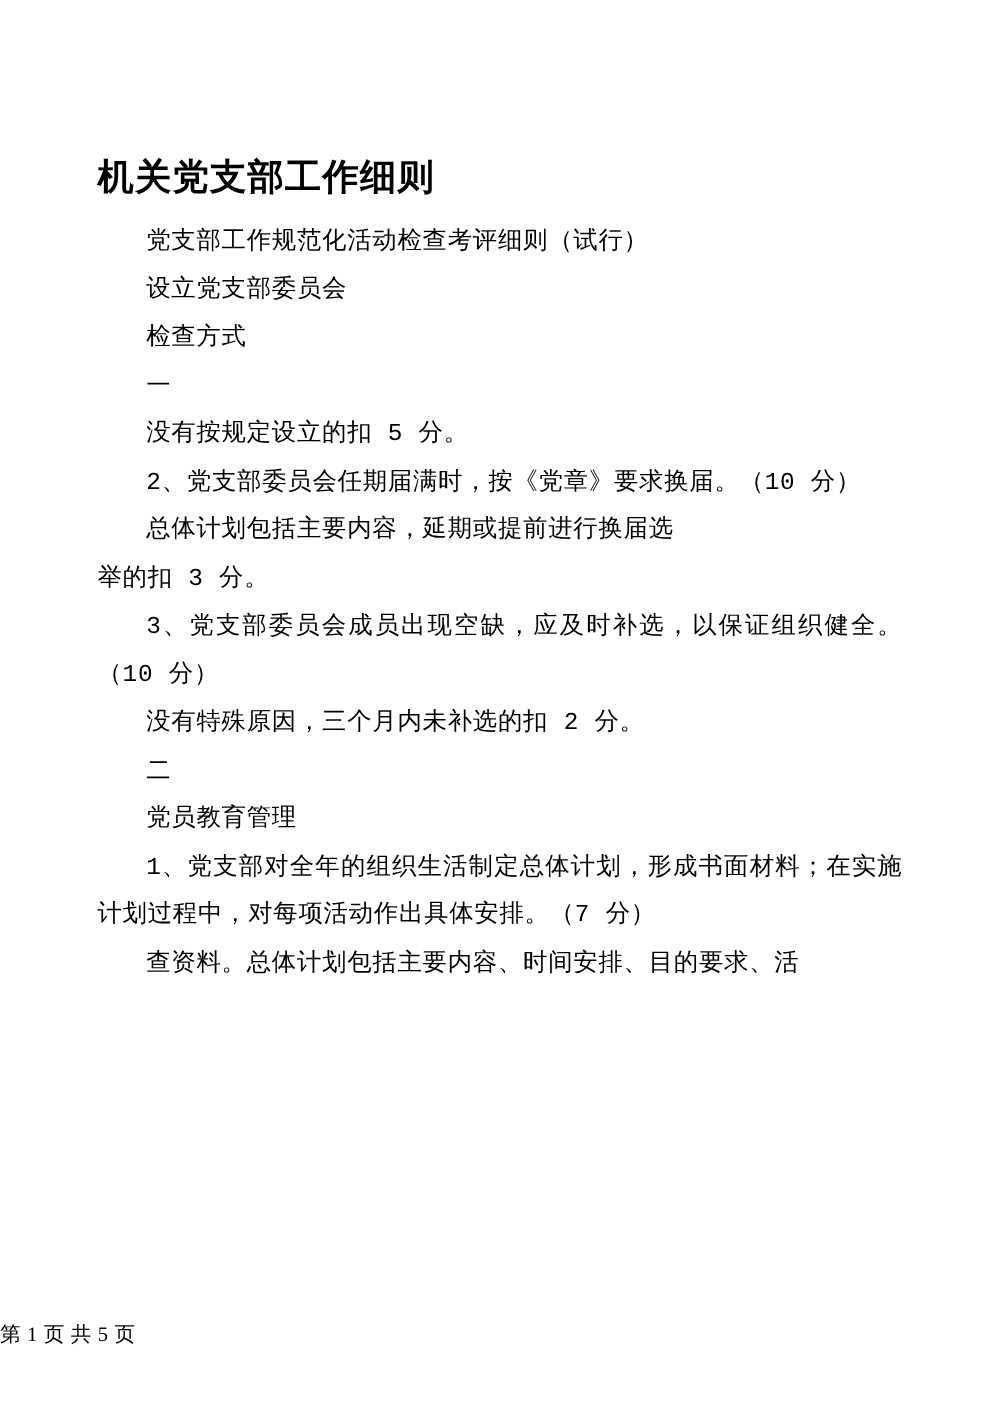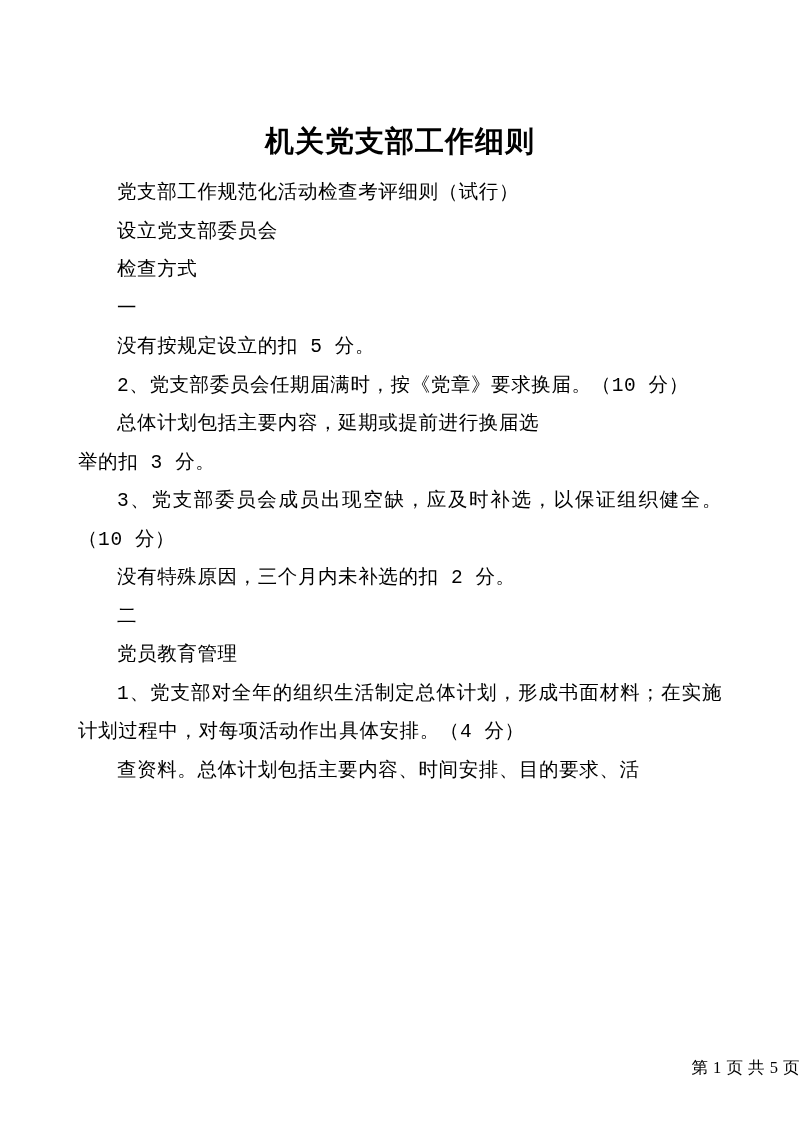--- a/index.html
+++ b/index.html
@@ -16,21 +16,21 @@
     overflow: hidden;
   }
   .page {
     position: relative;
     width: 800px;
     height: 1131px;
     box-sizing: border-box;
     padding: 0 78px;
   }
   .doc-title {
-    text-align: center;
+    text-align: left;
     font-size: 29px;
     font-weight: bold;
     letter-spacing: 1px;
     margin: 0;
     padding-top: 122px;
     padding-bottom: 12px;
     font-family: "Liberation Serif", "DejaVu Serif", serif;
   }
   .body-text {
     font-size: 19.5px;
@@ -46,21 +46,21 @@
     font-family: Liberation Mono, monospace;
   }
   .para.noindent {
     text-indent: 0;
   }
   .footer {
     position: absolute;
     left: 0;
     right: 0;
     bottom: 52px;
-    text-align: right;
+    text-align: left;
     font-size: 16.5px;
     letter-spacing: 0.5px;
     color: #000;
     font-family: Liberation Serif, serif;
   }
 </style>
 </head>
 <body>
 
 <div class="page">
@@ -73,19 +73,19 @@
     <p class="para">检查方式</p>
     <p class="para">一</p>
     <p class="para">没有按规定设立的扣 5 分。</p>
     <p class="para">2、党支部委员会任期届满时，按《党章》要求换届。（10 分）</p>
     <p class="para">总体计划包括主要内容，延期或提前进行换届选</p>
     <p class="para noindent">举的扣 3 分。</p>
     <p class="para">3、党支部委员会成员出现空缺，应及时补选，以保证组织健全。（10 分）</p>
     <p class="para">没有特殊原因，三个月内未补选的扣 2 分。</p>
     <p class="para">二</p>
     <p class="para">党员教育管理</p>
-    <p class="para">1、党支部对全年的组织生活制定总体计划，形成书面材料；在实施计划过程中，对每项活动作出具体安排。（4 分）</p>
+    <p class="para">1、党支部对全年的组织生活制定总体计划，形成书面材料；在实施计划过程中，对每项活动作出具体安排。（7 分）</p>
     <p class="para">查资料。总体计划包括主要内容、时间安排、目的要求、活</p>
   </div>
 
   <div class="footer">第 1 页 共 5 页</div>
 
 </div>
 
 </body></html>

